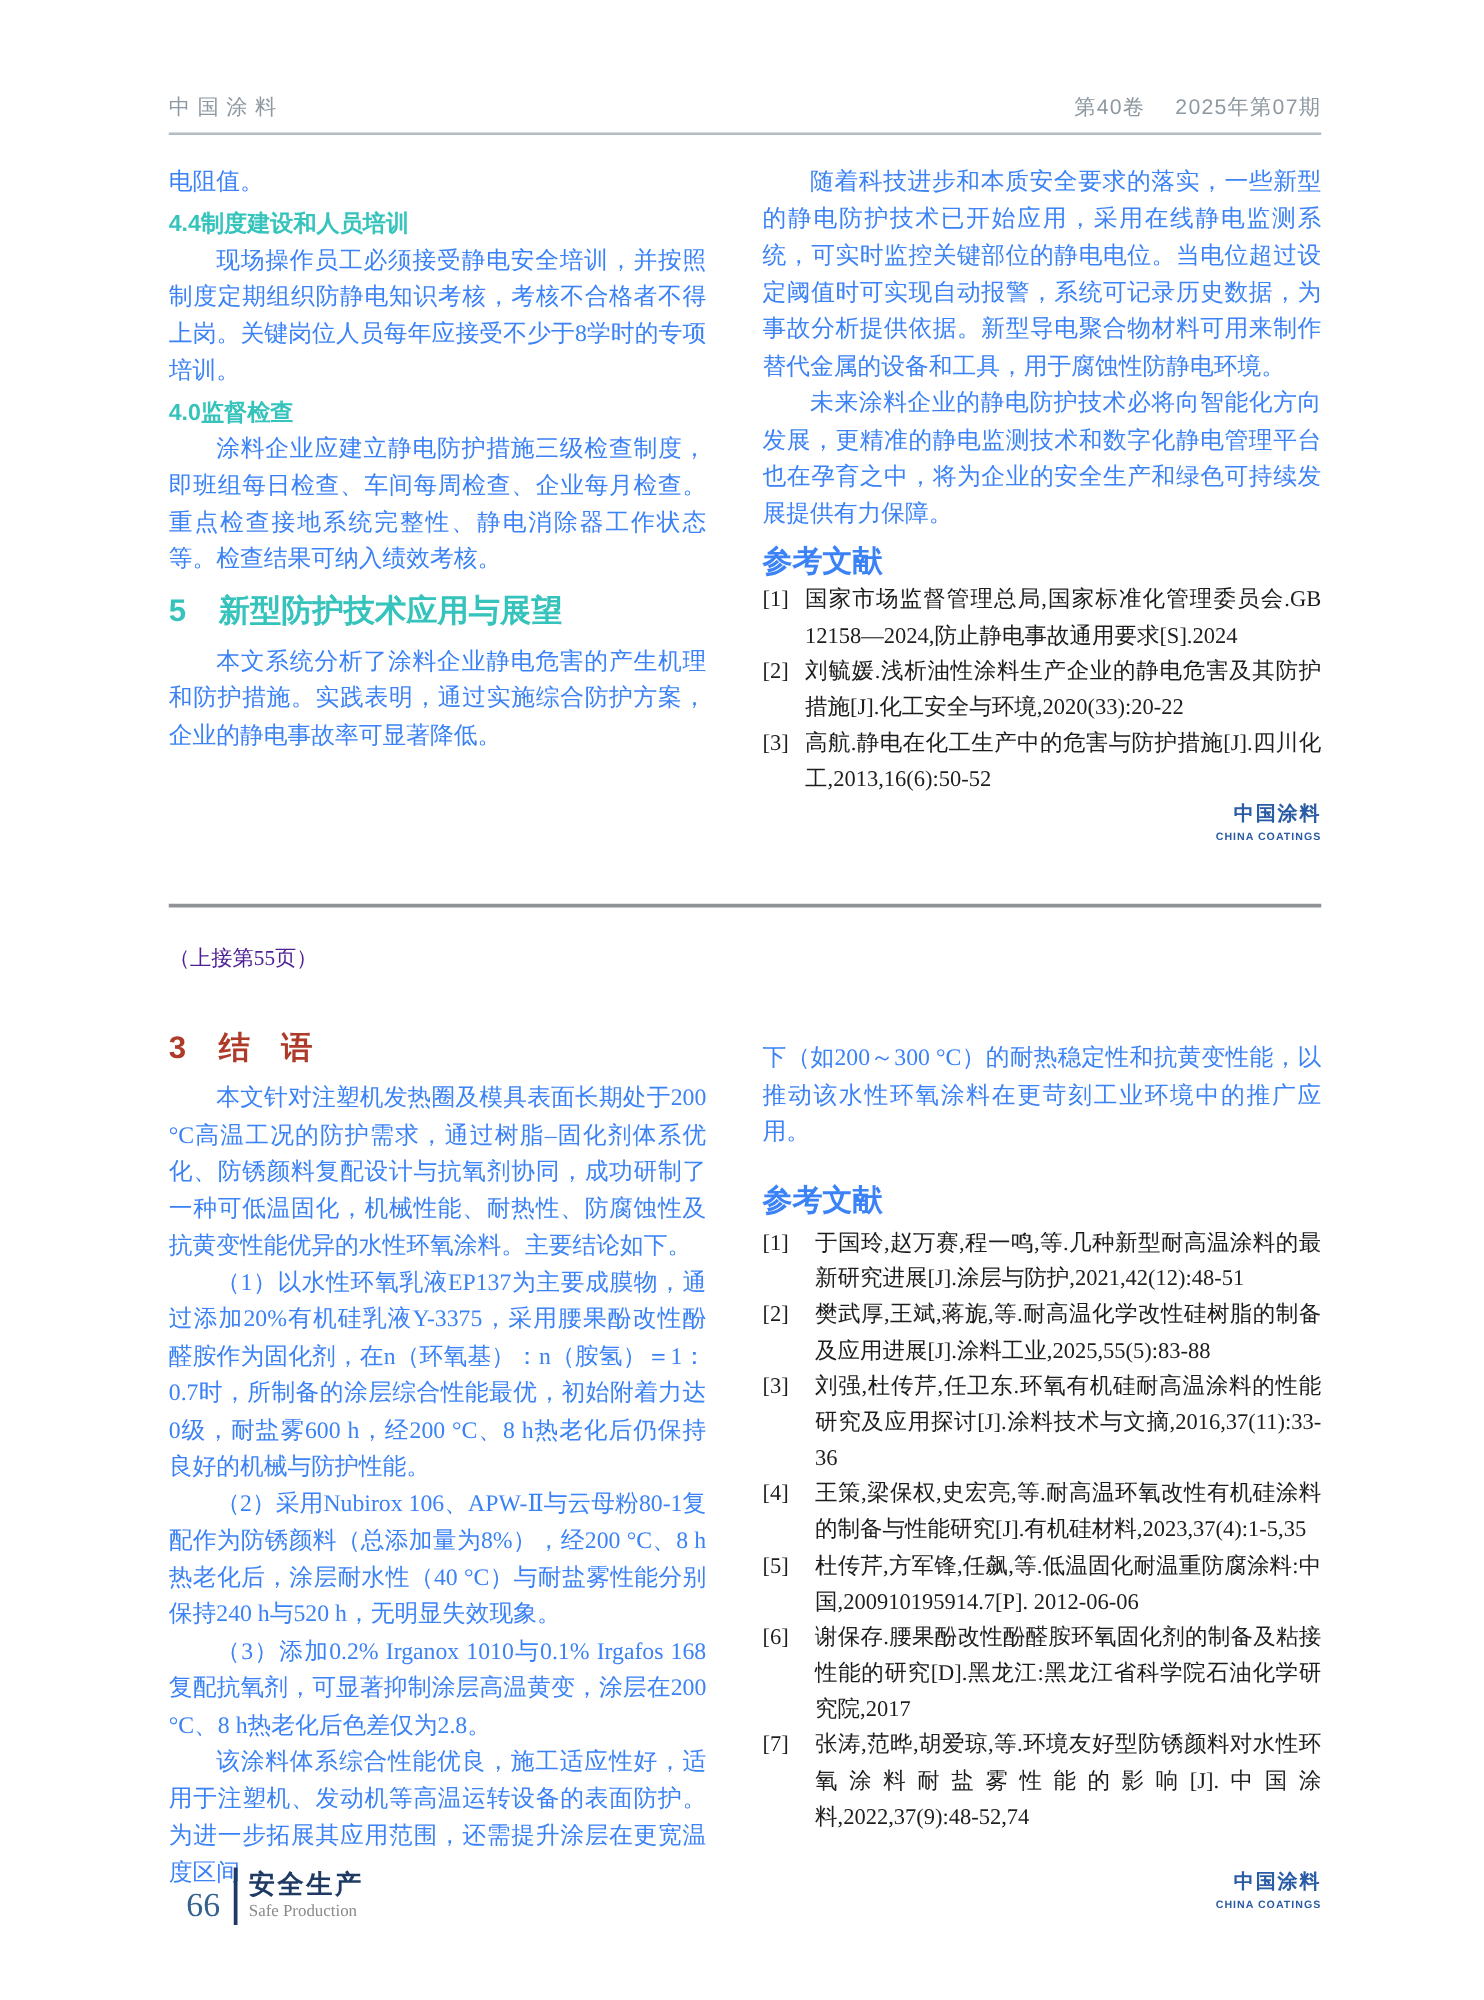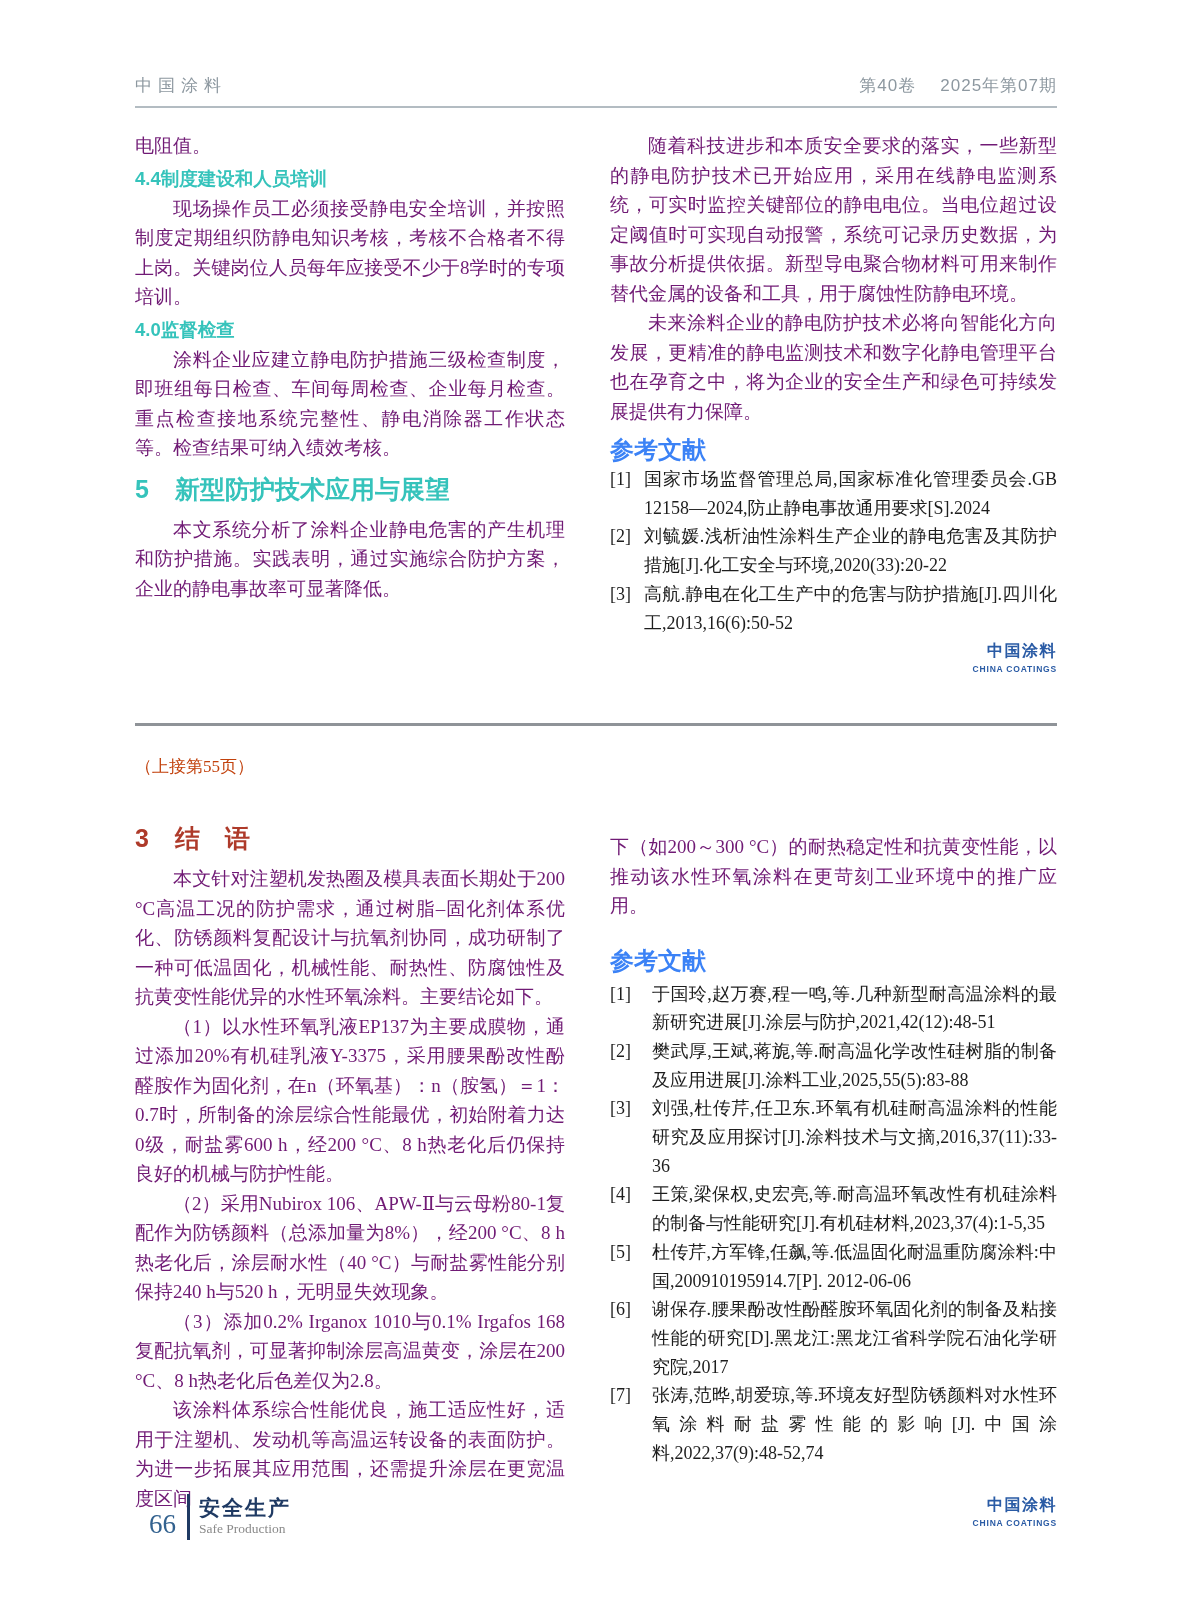--- a/index.html
+++ b/index.html
@@ -29,21 +29,21 @@
   
   .columns { position: absolute; left: 135px; width: 922px; display: flex; gap: 45px; }
   .top-columns { top: 131px; }
   .bottom-columns { top: 812px; }
   .col-l { width: 430px; }
   .col-r { width: 447px; }
   .body-p {
     font-size: 19px;
     line-height: 29.5px;
     text-align: justify;
-    color: #701a75;
+    color: #3b82f6;
   }
   .indent { text-indent: 2em; }
   
   .subheading {
     display: flex; 
     font-family: "Liberation Sans", "DejaVu Sans", sans-serif;
     font-weight: 700;
     font-size: 18.5px;
     line-height: 30px;
     color: #35c3bb;
@@ -87,21 +87,21 @@
     font-family: "Liberation Sans", "DejaVu Sans", sans-serif;
     font-weight: 700; font-size: 8.5px; letter-spacing: 0.8px; color: #2a5ba5; margin-top: 2px;
   }
   
   .divider {
     position: absolute; top: 723px; left: 135px; width: 922px;
     border-top: 3px solid #8f9398;
   }
   .continue-note {
     position: absolute; top: 755px; left: 135px;
-    font-size: 17px; color: #c2410c;
+    font-size: 17px; color: #4c1d95;
   }
   .first-noindent { margin-top: 20px; }
   
   .footer {
     position: absolute; left: 133px; top: 1494px;
     display: flex; align-items: center; margin-left: 16px;
   }
   .footer-page {
     font-size: 27px; color: #33628f;
     font-family: "Liberation Serif", "DejaVu Serif", serif;

